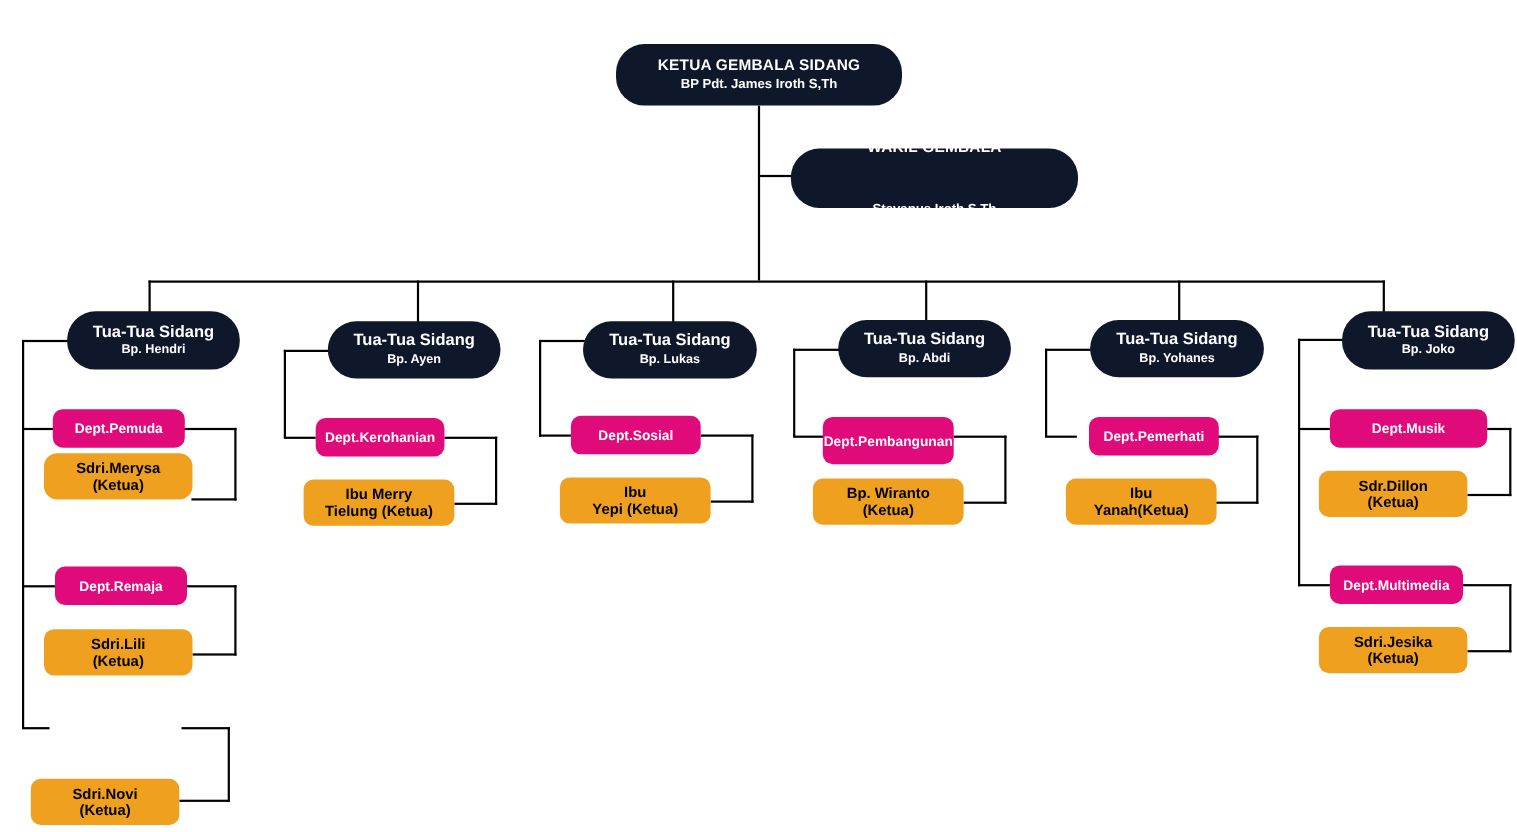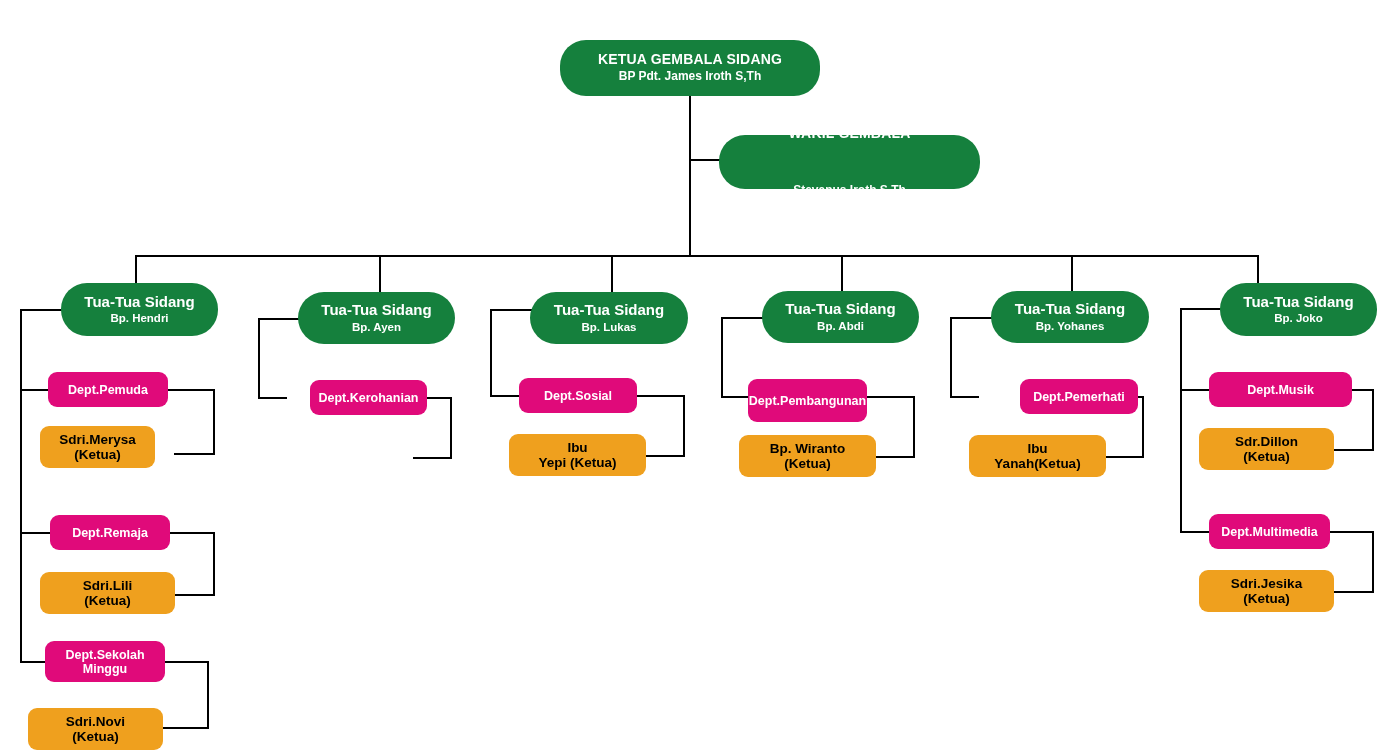--- a/index.html
+++ b/index.html
@@ -33,21 +33,21 @@
     flex-direction: column;
     align-items: center;
     justify-content: center;
     text-align: center;
     line-height: 1.12;
     z-index: 5;
   }
 
   
   .node-purple {
-    background: #15803d;
+    background: #0f172a;
     color: #ffffff;
     border-radius: 26px;
   }
   .node-top .title {
     font-size: 14px;
     font-weight: bold;
     letter-spacing: .2px;
   }
   .node-top .subtitle {
     font-size: 12px;
@@ -201,63 +201,63 @@
     <span class="subtitle">Bp. Yohanes</span>
   </div>
   <div class="node node-purple node-elder" style="left:1220px; top:283px; width:157px; height:53px;">
     <span class="title">Tua-Tua Sidang</span>
     <span class="subtitle">Bp. Joko</span>
   </div>
 
   <div class="node node-dept" style="left:48px; top:372px; width:120px; height:35px;">
     <span>Dept.Pemuda</span>
   </div>
-  <div class="node node-person" style="left:40px; top:426px; width:115px; height:42px;">
+  <div class="node node-person" style="left:40px; top:412px; width:135px; height:42px;border-radius:12px;">
     <span class="line1">Sdri.Merysa</span>
     <span class="line2">(Ketua)</span>
   </div>
 
   <div class="node node-dept" style="left:50px; top:515px; width:120px; height:35px;">
     <span>Dept.Remaja</span>
   </div>
   <div class="node node-person" style="left:40px; top:572px; width:135px; height:42px;">
     <span class="line1">Sdri.Lili</span>
     <span class="line2">(Ketua)</span>
   </div>
 
-  <div class="node node-dept" style="left:45px; top:641px; width:120px; height:41px;">
-    <span class="line1">Dept.Sekolah</span>
-    <span class="line2">Minggu</span>
-  </div>
   <div class="node node-person" style="left:28px; top:708px; width:135px; height:42px;">
     <span class="line1">Sdri.Novi</span>
     <span class="line2">(Ketua)</span>
   </div>
 
-  <div class="node node-dept" style="left:287px; top:380px; width:117px; height:35px;margin-left:23px;">
+  <div class="node node-dept" style="left:287px; top:380px; width:117px; height:35px;">
     <span>Dept.Kerohanian</span>
+  </div>
+  <div class="node node-person" style="left:276px; top:436px; width:137px; height:42px;">
+    <span class="line1">Ibu Merry</span>
+    <span class="line2">Tielung (Ketua)</span>
   </div>
 
   <div class="node node-dept" style="left:519px; top:378px; width:118px; height:35px;">
     <span>Dept.Sosial</span>
   </div>
   <div class="node node-person" style="left:509px; top:434px; width:137px; height:42px;">
     <span class="line1">Ibu</span>
     <span class="line2">Yepi (Ketua)</span>
   </div>
 
   <div class="node node-dept" style="left:748px; top:379px; width:119px; height:43px;">
     <span>Dept.Pembangunan</span>
   </div>
   <div class="node node-person" style="left:739px; top:435px; width:137px; height:42px;">
     <span class="line1">Bp. Wiranto</span>
     <span class="line2">(Ketua)</span>
   </div>
 
-  <div class="node node-dept" style="left:1020px; top:379px; width:118px; height:35px;">
+  <div class="node node-dept" style="left:990px; top:379px; width:118px; height:35px;">
     <span>Dept.Pemerhati</span>
   </div>
   <div class="node node-person" style="left:969px; top:435px; width:137px; height:42px;">
     <span class="line1">Ibu</span>
     <span class="line2">Yanah(Ketua)</span>
   </div>
 
   <div class="node node-dept" style="left:1209px; top:372px; width:143px; height:35px;">
     <span>Dept.Musik</span>
   </div>

